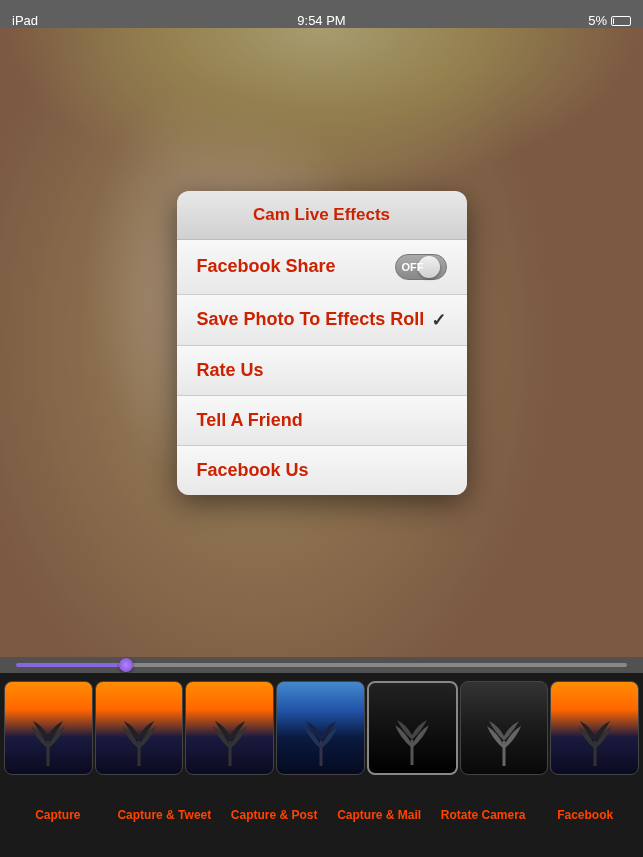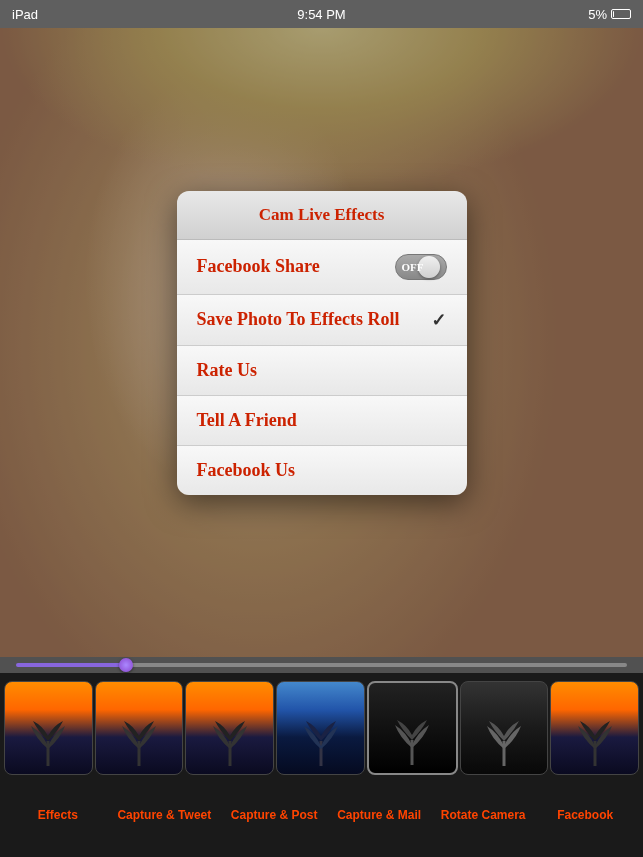--- a/index.html
+++ b/index.html
@@ -13,21 +13,21 @@
       background: #888;
     }
 
     
     #status-bar {
       position: absolute;
       top: 0; left: 0; right: 0;
       height: 28px;
       background: rgba(0,0,0,0.3);
       display: flex;
-      align-items: center;
+      align-items: flex-end;
       justify-content: space-between;
       padding: 0 12px;
       z-index: 100;
     }
     .status-left, .status-right, .status-center {
       display: flex;
       align-items: center;
       gap: 4px;
       color: #fff;
       font-size: 13px;
@@ -164,21 +164,20 @@
       justify-content: center;
       z-index: 200;
     }
 
     #modal {
       width: 290px;
       background: transparent;
       border-radius: 12px;
       overflow: hidden;
       box-shadow: 0 8px 30px rgba(0,0,0,0.5);
-      font-family: Liberation Serif, serif;
     }
 
     .modal-header {
       background: linear-gradient(180deg, #e8e8e8 0%, #d0d0d0 100%);
       padding: 14px 16px;
       text-align: center;
       border-bottom: 1px solid #bbb;
     }
 
     .modal-header-text {
@@ -389,21 +388,21 @@
       <svg class="thumb-tree" viewBox="0 0 40 55" xmlns="http://www.w3.org/2000/svg">
         <path d="M20 55 L20 30" stroke="#333" stroke-width="3" fill="none"></path>
         <path d="M20 30 Q10 20 5 10 Q15 15 20 25 Q25 15 35 10 Q30 20 20 30Z" fill="#222"></path>
         <path d="M20 38 Q8 28 3 15 Q14 22 20 35 Q26 22 37 15 Q32 28 20 38Z" fill="#333"></path>
       </svg>
     </div>
   </div>
 
   <div class="bottom-buttons">
     <div class="bottom-btn">
-      <span>Effects</span>
+      <span>Capture</span>
     </div>
     <div class="bottom-btn">
       <span>Capture &amp; Tweet</span>
     </div>
     <div class="bottom-btn">
       <span>Capture &amp; Post</span>
     </div>
     <div class="bottom-btn">
       <span>Capture &amp; Mail</span>
     </div>

